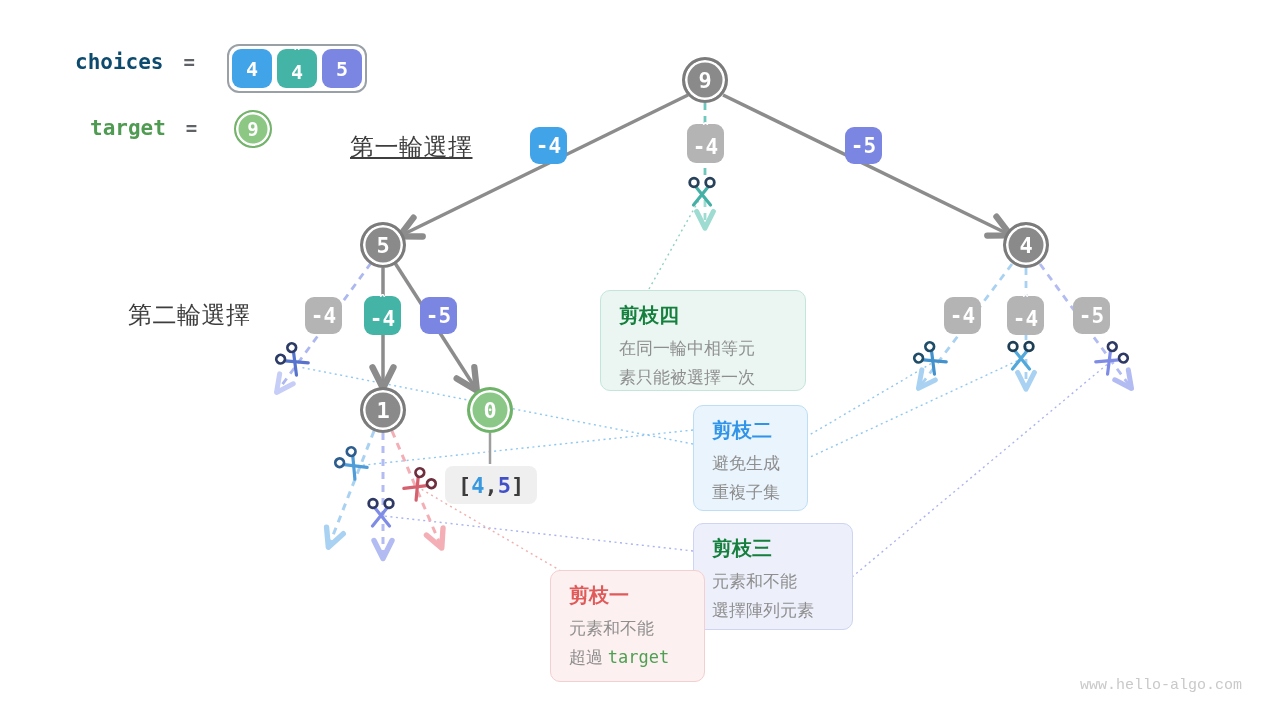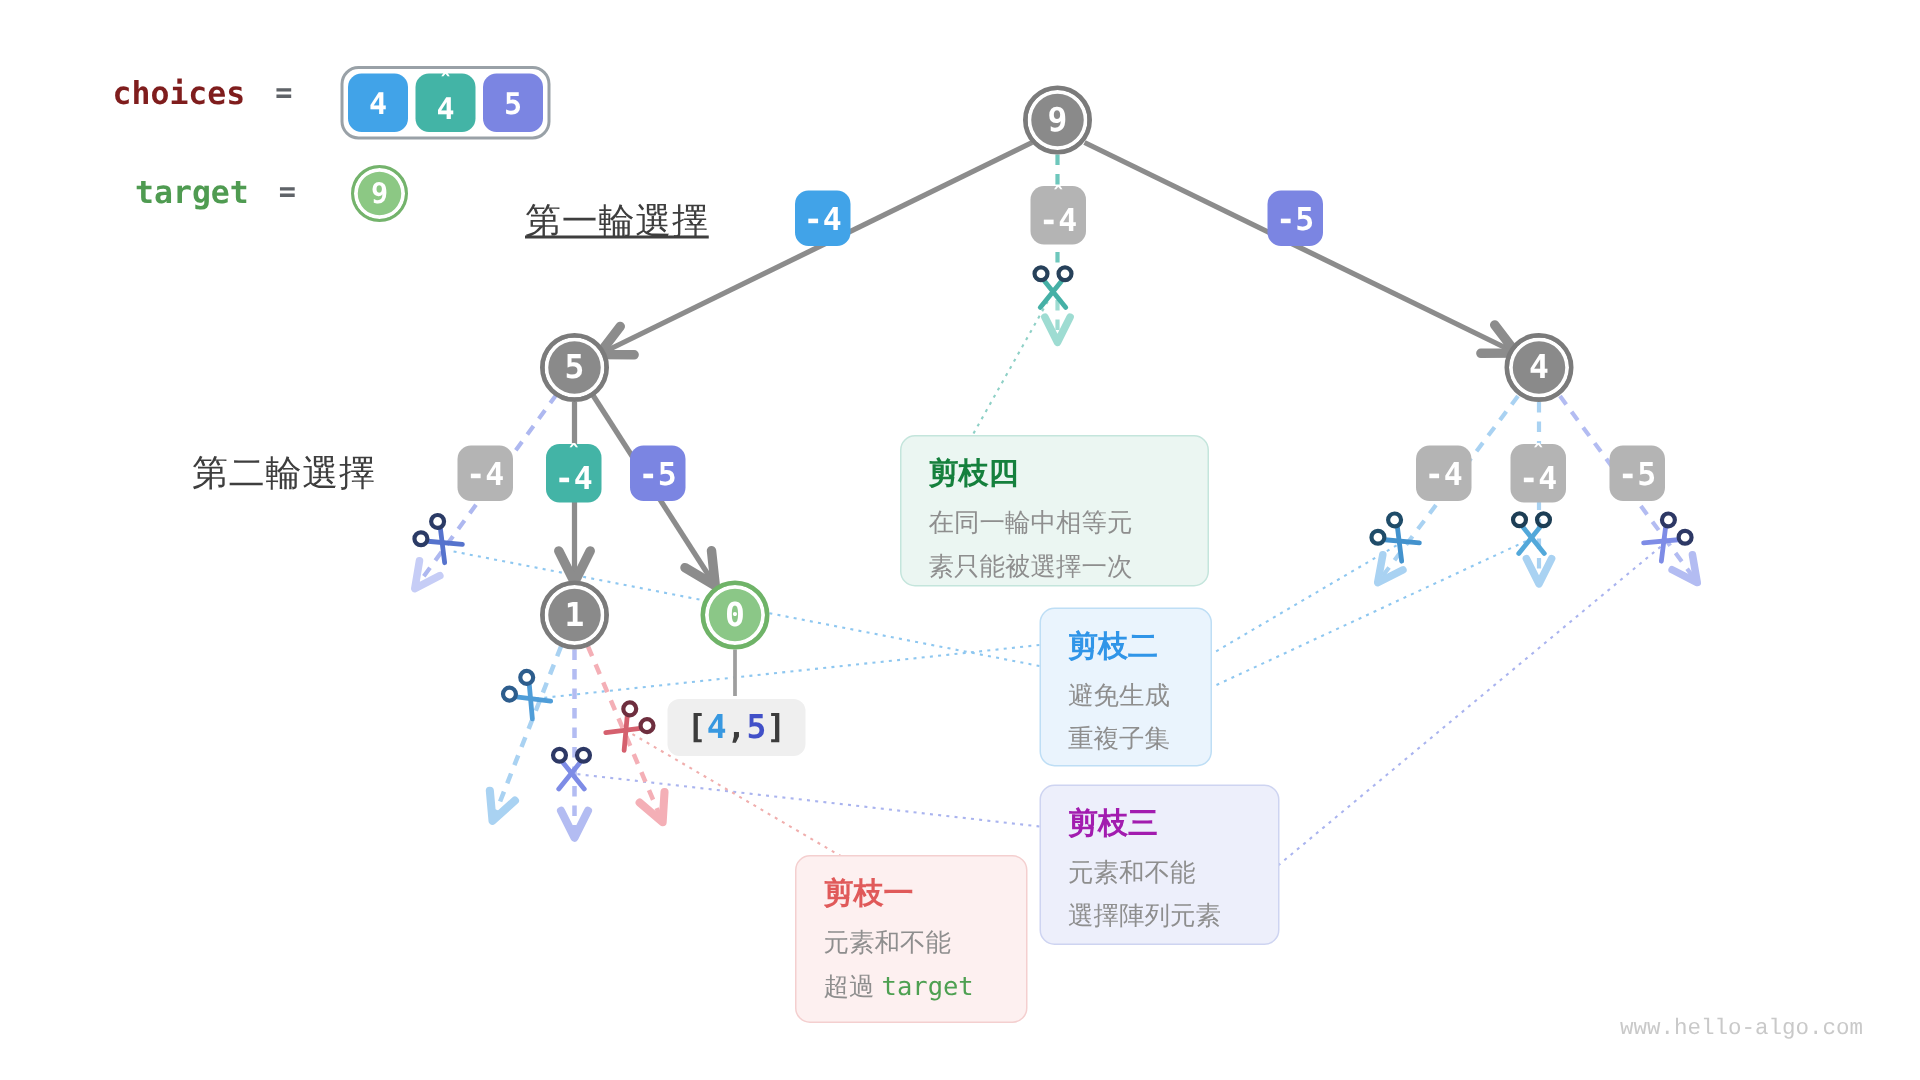--- a/index.html
+++ b/index.html
@@ -5,21 +5,21 @@
   html,body { margin:0; padding:0; background:#ffffff; }
   .canvas {
     position:relative; width:1280px; height:720px; background:#ffffff; overflow:hidden;
     font-family:"Liberation Sans", sans-serif;
   }
   svg.layer { position:absolute; left:0; top:0; }
 
   
   .kw-row { position:absolute; display:flex; align-items:center; gap:20px;
             font-family:"DejaVu Sans Mono", monospace; font-weight:bold; font-size:21px; }
-  .kw-choices { color:#7f1d1d; }
+  .kw-choices { color:#0c4a6e; }
   .kw-target  { color:#4f9b51; }
   .kw-eq { color:#5f6368; font-size:19px; }
 
   .choices-box { position:absolute; left:227px; top:44px; display:flex; gap:5px; padding:3px;
                  background:#fff; border:2.5px solid #99a1a7; border-radius:12px; }
   .chip-s { width:40px; height:39px; border-radius:9px; display:flex; flex-direction:column;
             align-items:center; justify-content:center; color:#fff;
             font-family:"DejaVu Sans Mono", monospace; font-weight:bold; font-size:20px; }
 
   .target-circle { position:absolute; left:234px; top:110px; width:38px; height:38px; box-sizing:border-box;
@@ -60,22 +60,22 @@
   
   .ann { position:absolute; box-sizing:border-box; border-radius:10px; padding:11px 16px 10px 18px; }
   .ann-title { font-weight:bold; font-size:20px; margin-bottom:5px; }
   .ann-line { font-size:17px; color:#8e8e8e; line-height:29px; white-space:nowrap; }
   .ann-code { font-family:"DejaVu Sans Mono", monospace; color:#4ea052; }
   .ann-p4 { left:600px; top:290px; width:206px; height:101px; background:#ebf6f2; border:1.5px solid #c4e5dc; }
   .ann-p4 .ann-title { color:#15803d; }
   .ann-p2 { left:693px; top:405px; width:115px; height:106px; background:#eaf4fd; border:1.5px solid #bedef5; }
   .ann-p2 .ann-title { color:#3095e8; }
   .ann-p3 { left:693px; top:523px; width:160px; height:107px; background:#edeffb; border:1.5px solid #ced4f1; }
-  .ann-p3 .ann-title { color:#a21caf; }
-  .ann-p1 { left:530px; top:570px; width:155px; height:112px; background:#fdf0f0; border:1.5px solid #f4cfcf; }
+  .ann-p3 .ann-title { color:#15803d; }
+  .ann-p1 { left:550px; top:570px; width:155px; height:112px; background:#fdf0f0; border:1.5px solid #f4cfcf; }
   .ann-p1 .ann-title { color:#e05a5a; }
 
   .watermark { position:absolute; left:1080px; top:677px; font-family:Liberation Mono, monospace;
                font-size:15px; color:#c9c9c9; }
 </style>
 </head>
 <body>
 
 <div class="canvas">
 

